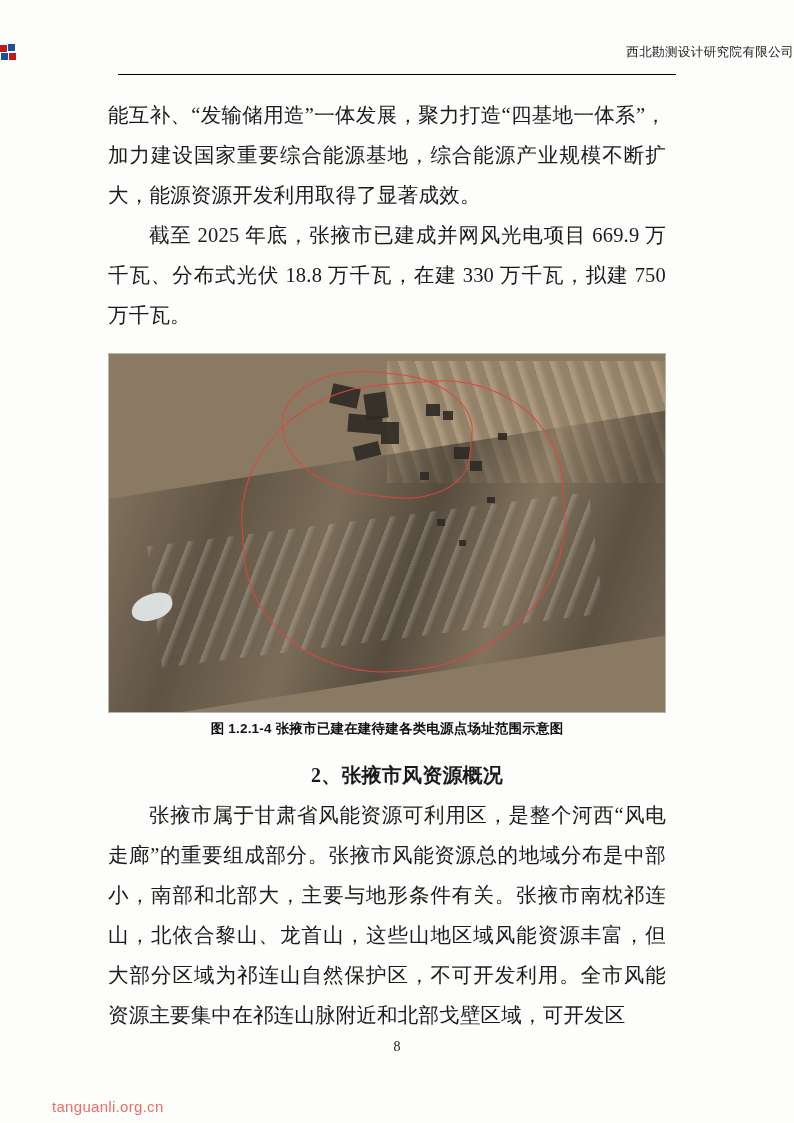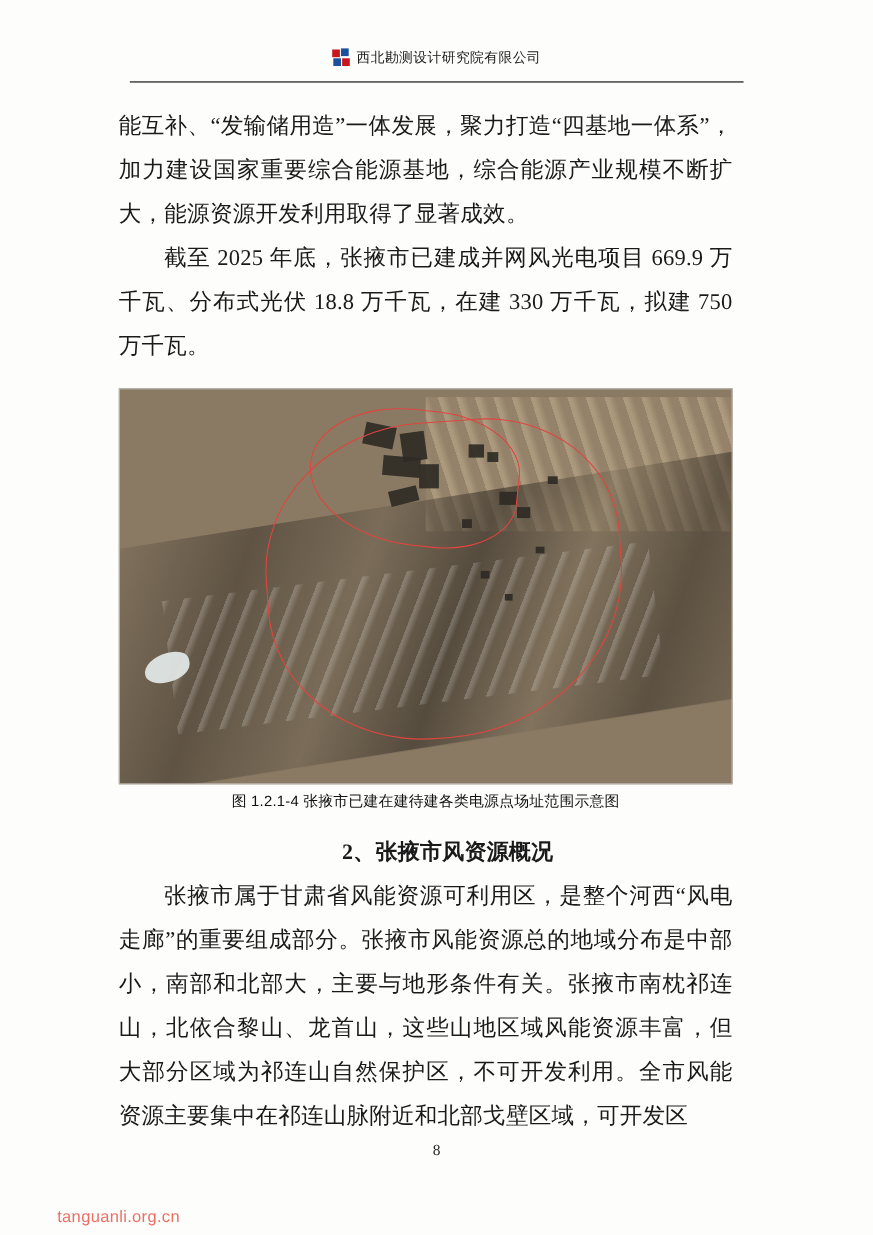--- a/index.html
+++ b/index.html
@@ -21,21 +21,21 @@
     background: #fdfdfc;
   }
   
   .doc-header {
     position: absolute;
     top: 44px;
     left: 0;
     right: 0;
     display: flex;
     align-items: center;
-    justify-content: center;
+    justify-content: space-between;
     gap: 5px;
   }
   .logo-mark {
     width: 17px;
     height: 17px;
     position: relative;
     display: inline-block;
     flex: none;
   }
   .logo-mark .sq {
@@ -173,21 +173,21 @@
     top: 5%;
     width: 34%;
     height: 34%;
     transform: rotate(6deg);
   }
   .fig-caption {
     margin-top: 7px;
     text-align: center;
     font-family: "Liberation Sans", "DejaVu Sans", sans-serif;
     font-size: 13.5px;
-    font-weight: normal;
+    font-weight: bold;
     letter-spacing: 0.2px;
     color: #111;
   }
   h2.heading {
     margin: 17px 0 0 0;
     font-size: 20px;
     font-weight: bold;
     text-indent: 2em;
     line-height: 40px;
     letter-spacing: 0.2px;

